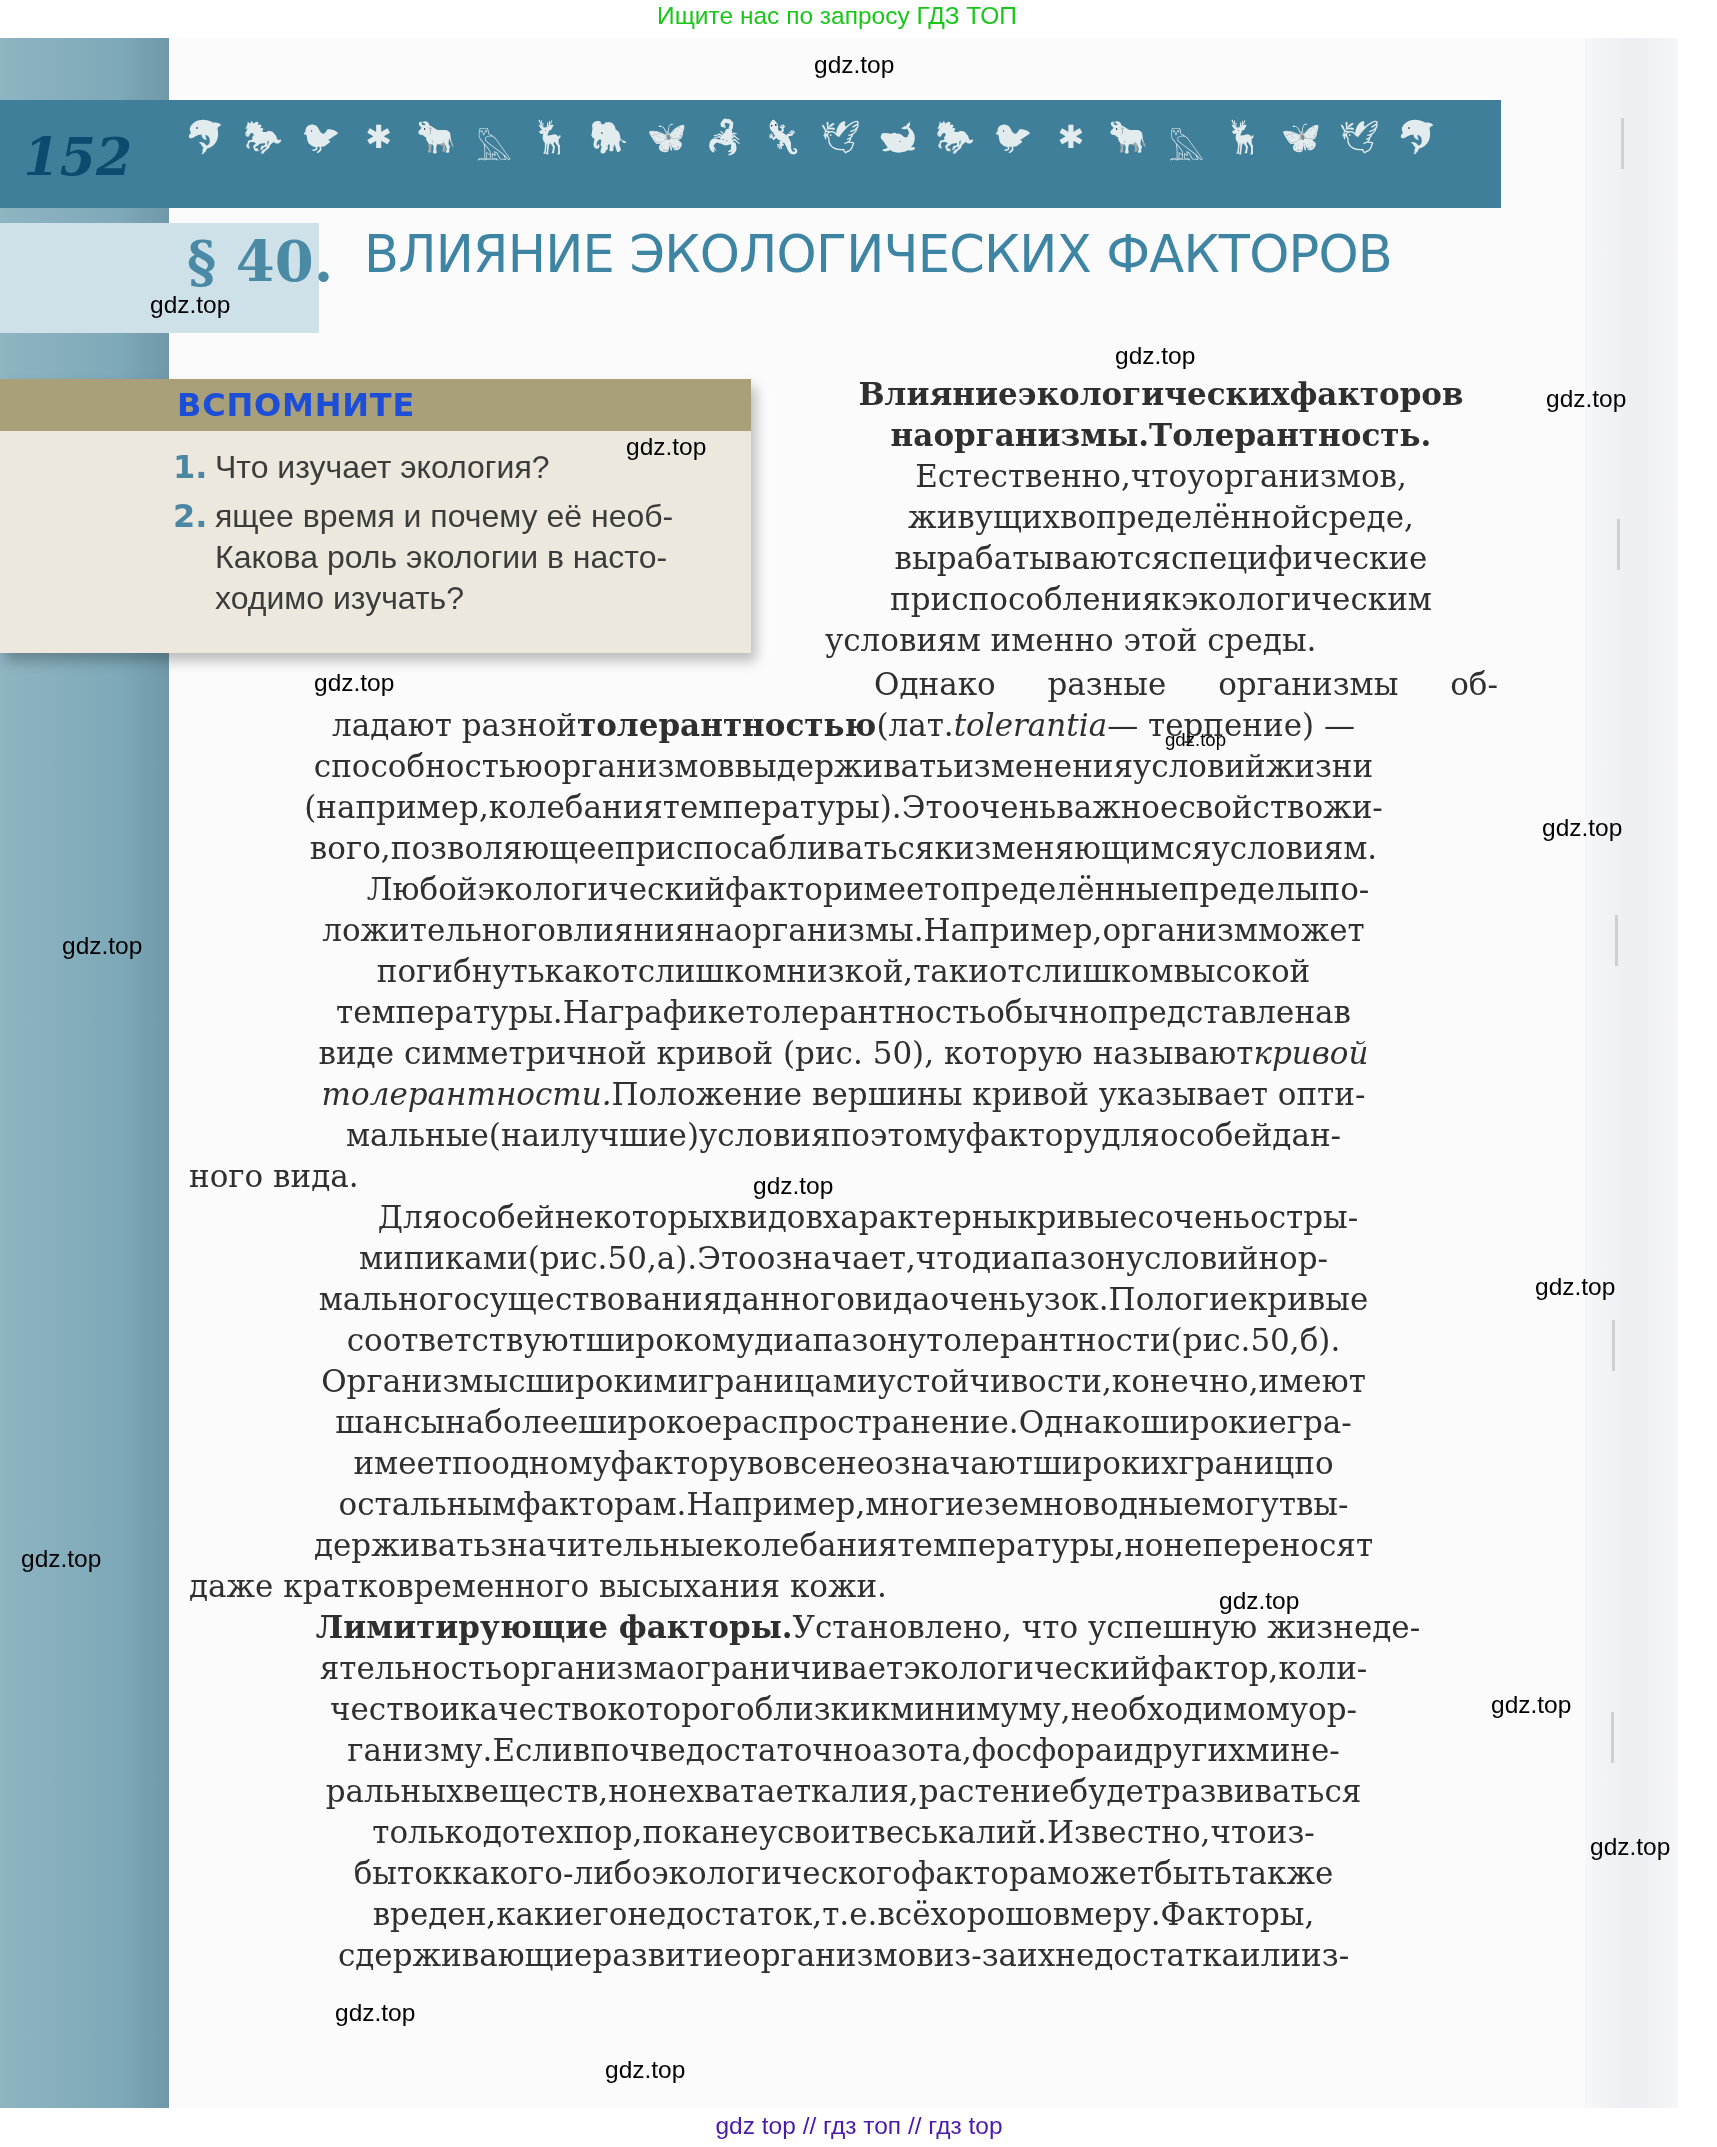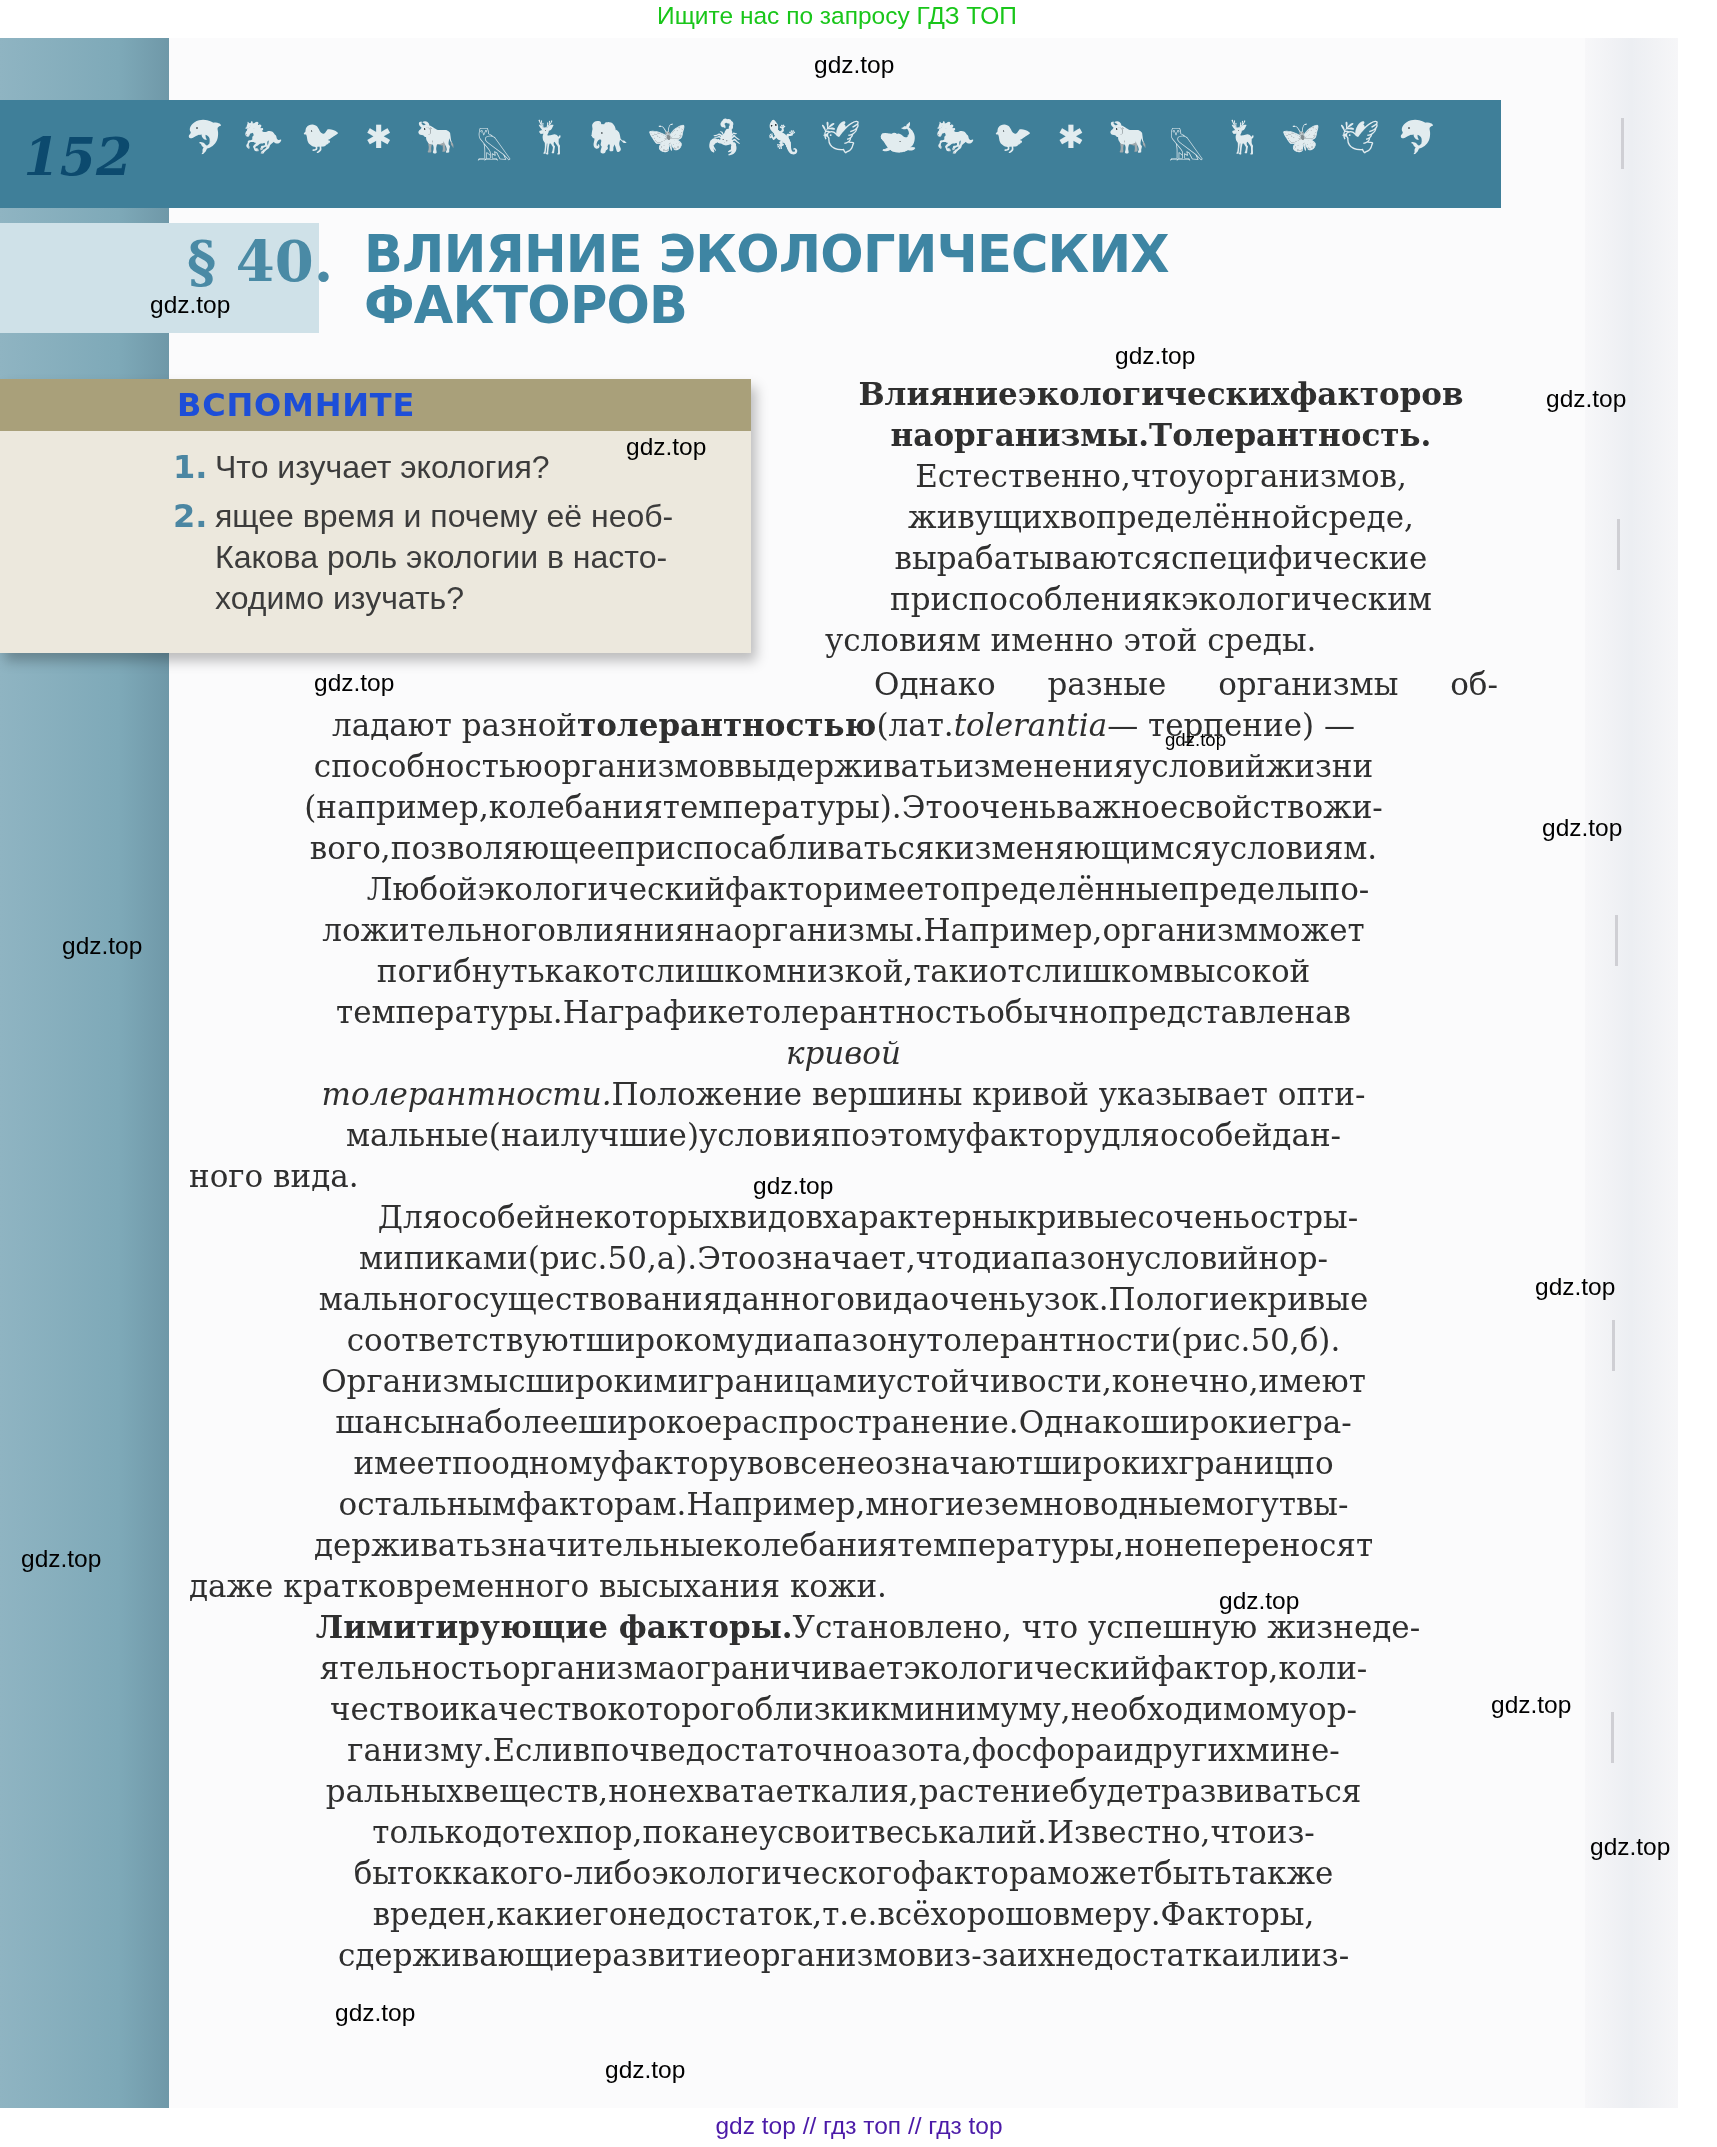--- a/index.html
+++ b/index.html
@@ -39,21 +39,21 @@
   }
   .section-box {
     left:0; top:223px; width:319px; height:110px; background:#cfe1e8;
   }
   .section-num {
     left:187px; top:228px; font-family:"DejaVu Serif", serif; font-weight:bold;
     font-size:56px; color:#4a8aa5;
   }
   .title {
     left:364px; top:229px; width:1138px; font-family:"DejaVu Sans", sans-serif;
-    font-weight:bold; font-size:51px; line-height:51px; color:#3e85a3;
+    font-weight:normal; font-size:51px; line-height:51px; color:#3e85a3;
     letter-spacing:-0.8px;
   }
   
   .recall {
     left:0; top:379px; width:751px; height:274px; background:#ece8dd;
     box-shadow: 5px 8.4px 11.8px rgba(0,0,0,0.25);
   }
   .recall-head {
     left:0; top:379px; width:751px; height:52px; background:#a9a07a;
   }
@@ -260,20 +260,21 @@
   <div class="line">
       <span>температуры.</span>
       <span>На</span>
       <span>графике</span>
       <span>толерантность</span>
       <span>обычно</span>
       <span>представлена</span>
       <span>в</span>
     </div>
   <div class="line">
+    <span>виде симметричной кривой (рис. 50), которую называют</span>
     <i>кривой</i>
   </div>
   <div class="line">
     <i>толерантности.</i>
     <span>Положение вершины кривой указывает опти-</span>
   </div>
   <div class="line">
       <span>мальные</span>
       <span>(наилучшие)</span>
       <span>условия</span>

